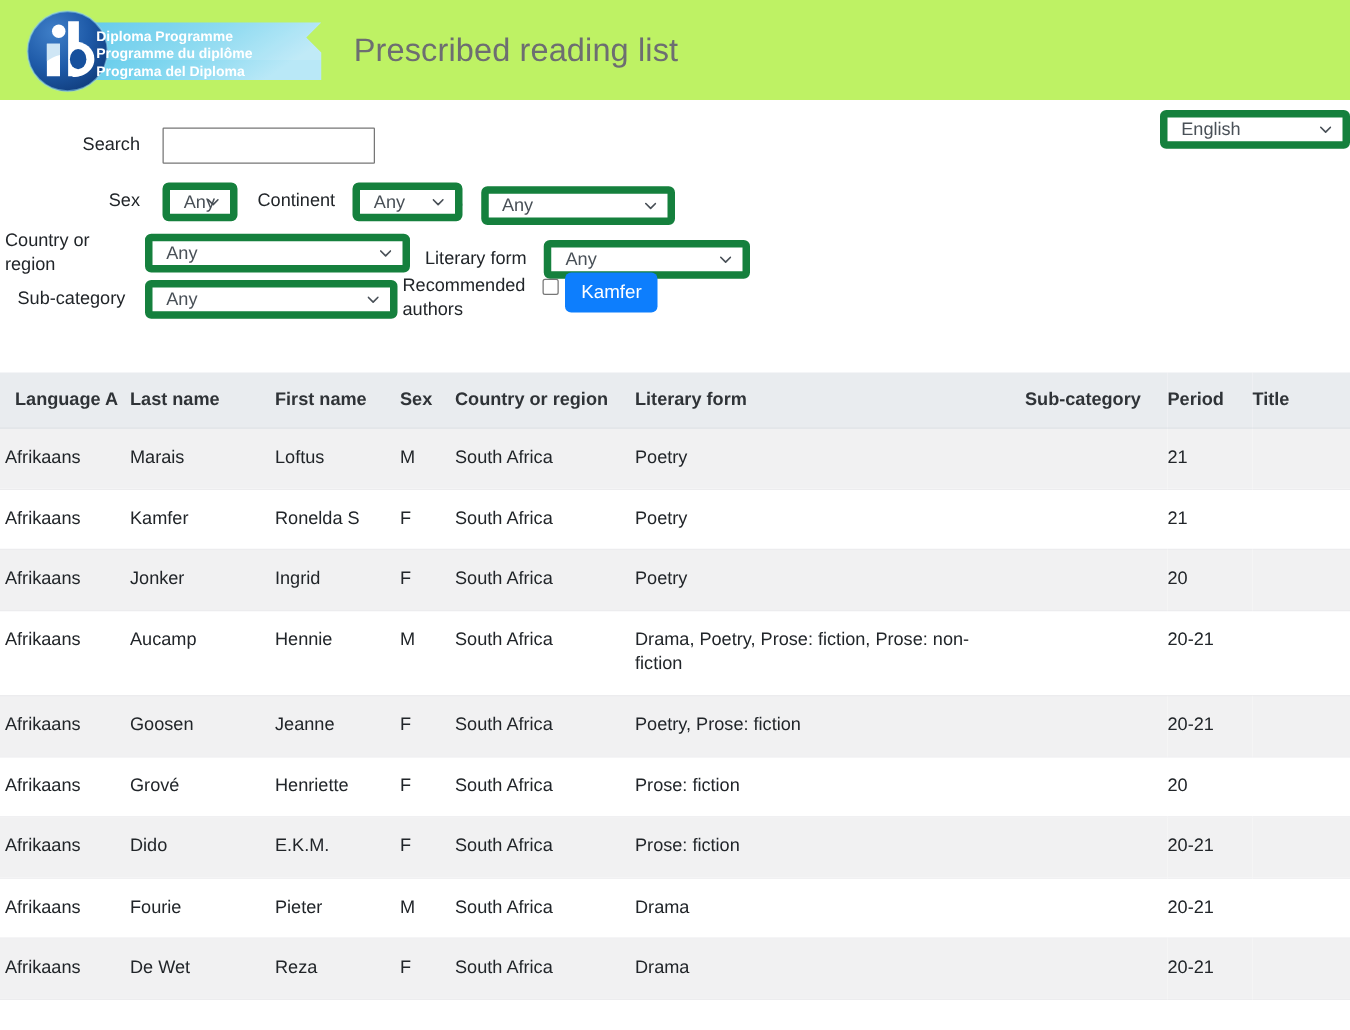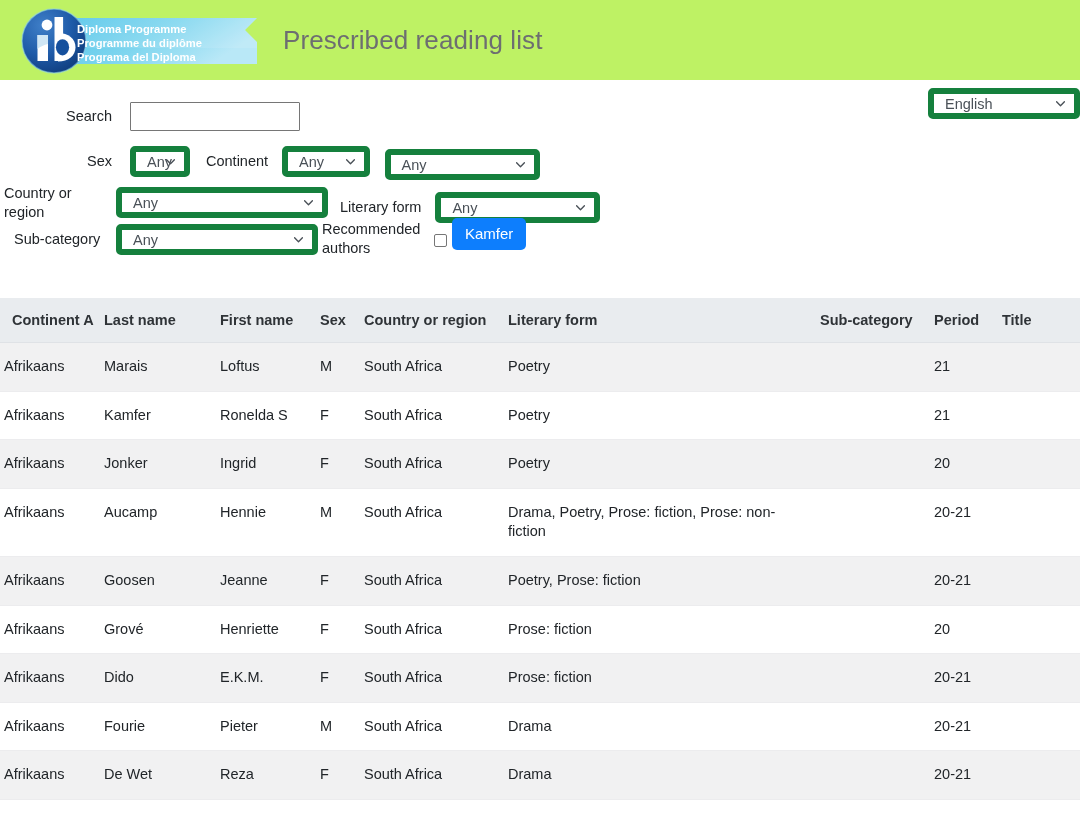--- a/index.html
+++ b/index.html
@@ -292,21 +292,21 @@
     <div class="sel" style="width:202px; margin-left:4px;">
       <span>Any</span>
       <span class="caret">
         <svg width="9" height="6" viewBox="0 0 9 6">
             <path d="M0.6 0.8 L4.5 4.7 L8.4 0.8" fill="none" stroke="#495057" stroke-width="1.35" stroke-linecap="round" stroke-linejoin="round"></path>
           </svg>
       </span>
     </div>
   </div>
 
-  <div class="f-row" style="left:322px; top:140px; align-items:center;">
+  <div class="f-row" style="left:322px; top:140px; align-items:flex-start;">
     <div class="f-label" style="width:112px;">Recommended authors</div>
     <span class="chk" style="margin-top:3px;"></span>
   </div>
 
   <div class="f-row" style="left:452px; top:138px;">
     <button class="btn-reset">Kamfer</button>
   </div>
 </div>
 
 <div class="tbl-wrap">
@@ -317,21 +317,21 @@
         <col class="c-first">
         <col class="c-sex">
       <col class="c-ctry">
         <col class="c-form">
         <col class="c-sub">
         <col class="c-per">
         <col class="c-title">
     </colgroup>
     <thead>
       <tr>
-        <th>Continent A</th>
+        <th>Language A</th>
         <th>Last name</th>
         <th>First name</th>
         <th>Sex</th>
         <th>Country or region</th>
         <th>Literary form</th>
         <th>Sub-category</th>
         <th>Period</th>
         <th>Title</th>
       </tr>
     </thead>

